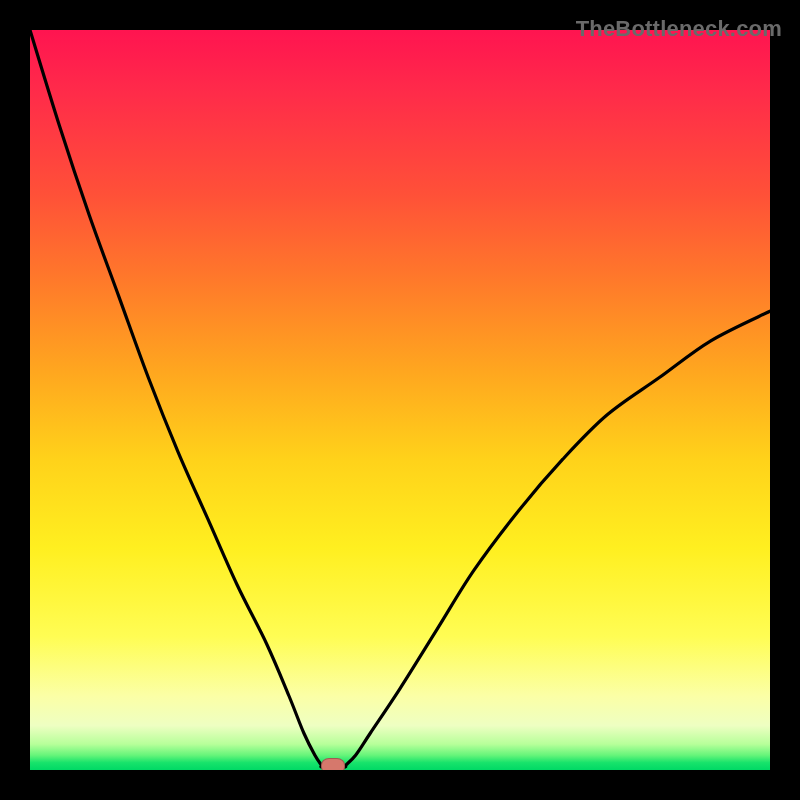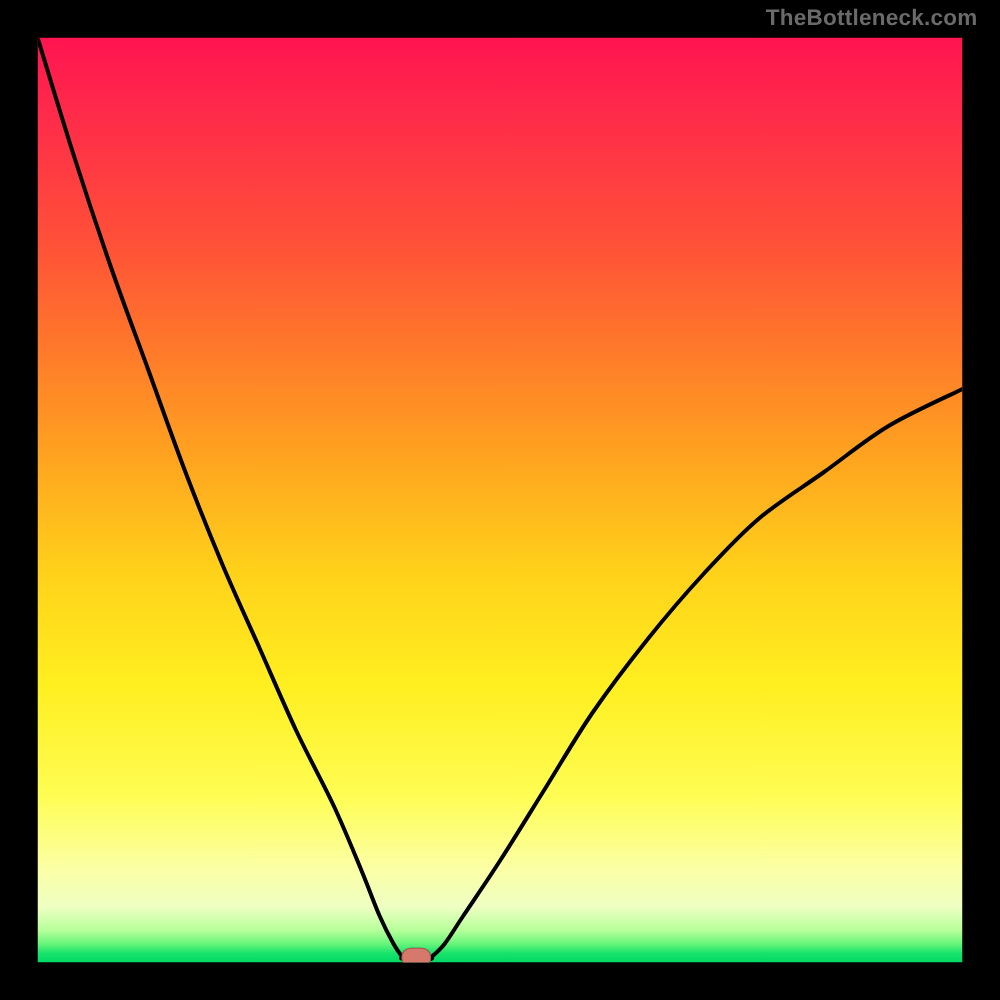--- a/index.html
+++ b/index.html
@@ -12,24 +12,24 @@
     overflow: hidden;
   }
   .frame {
     position: relative;
     width: 800px;
     height: 800px;
     background: #000;
   }
   .watermark {
     position: absolute;
-    top: 4px;
+    top: 16px;
     right: 18px;
     color: #6a6a6a;
-    font-size: 18px;
+    font-size: 22px;
     font-weight: 600;
     letter-spacing: 0.2px;
     user-select: none;
     z-index: 10;
   }
   .plot-area {
     position: absolute;
     left: 30px;
     top: 30px;
     width: 740px;

